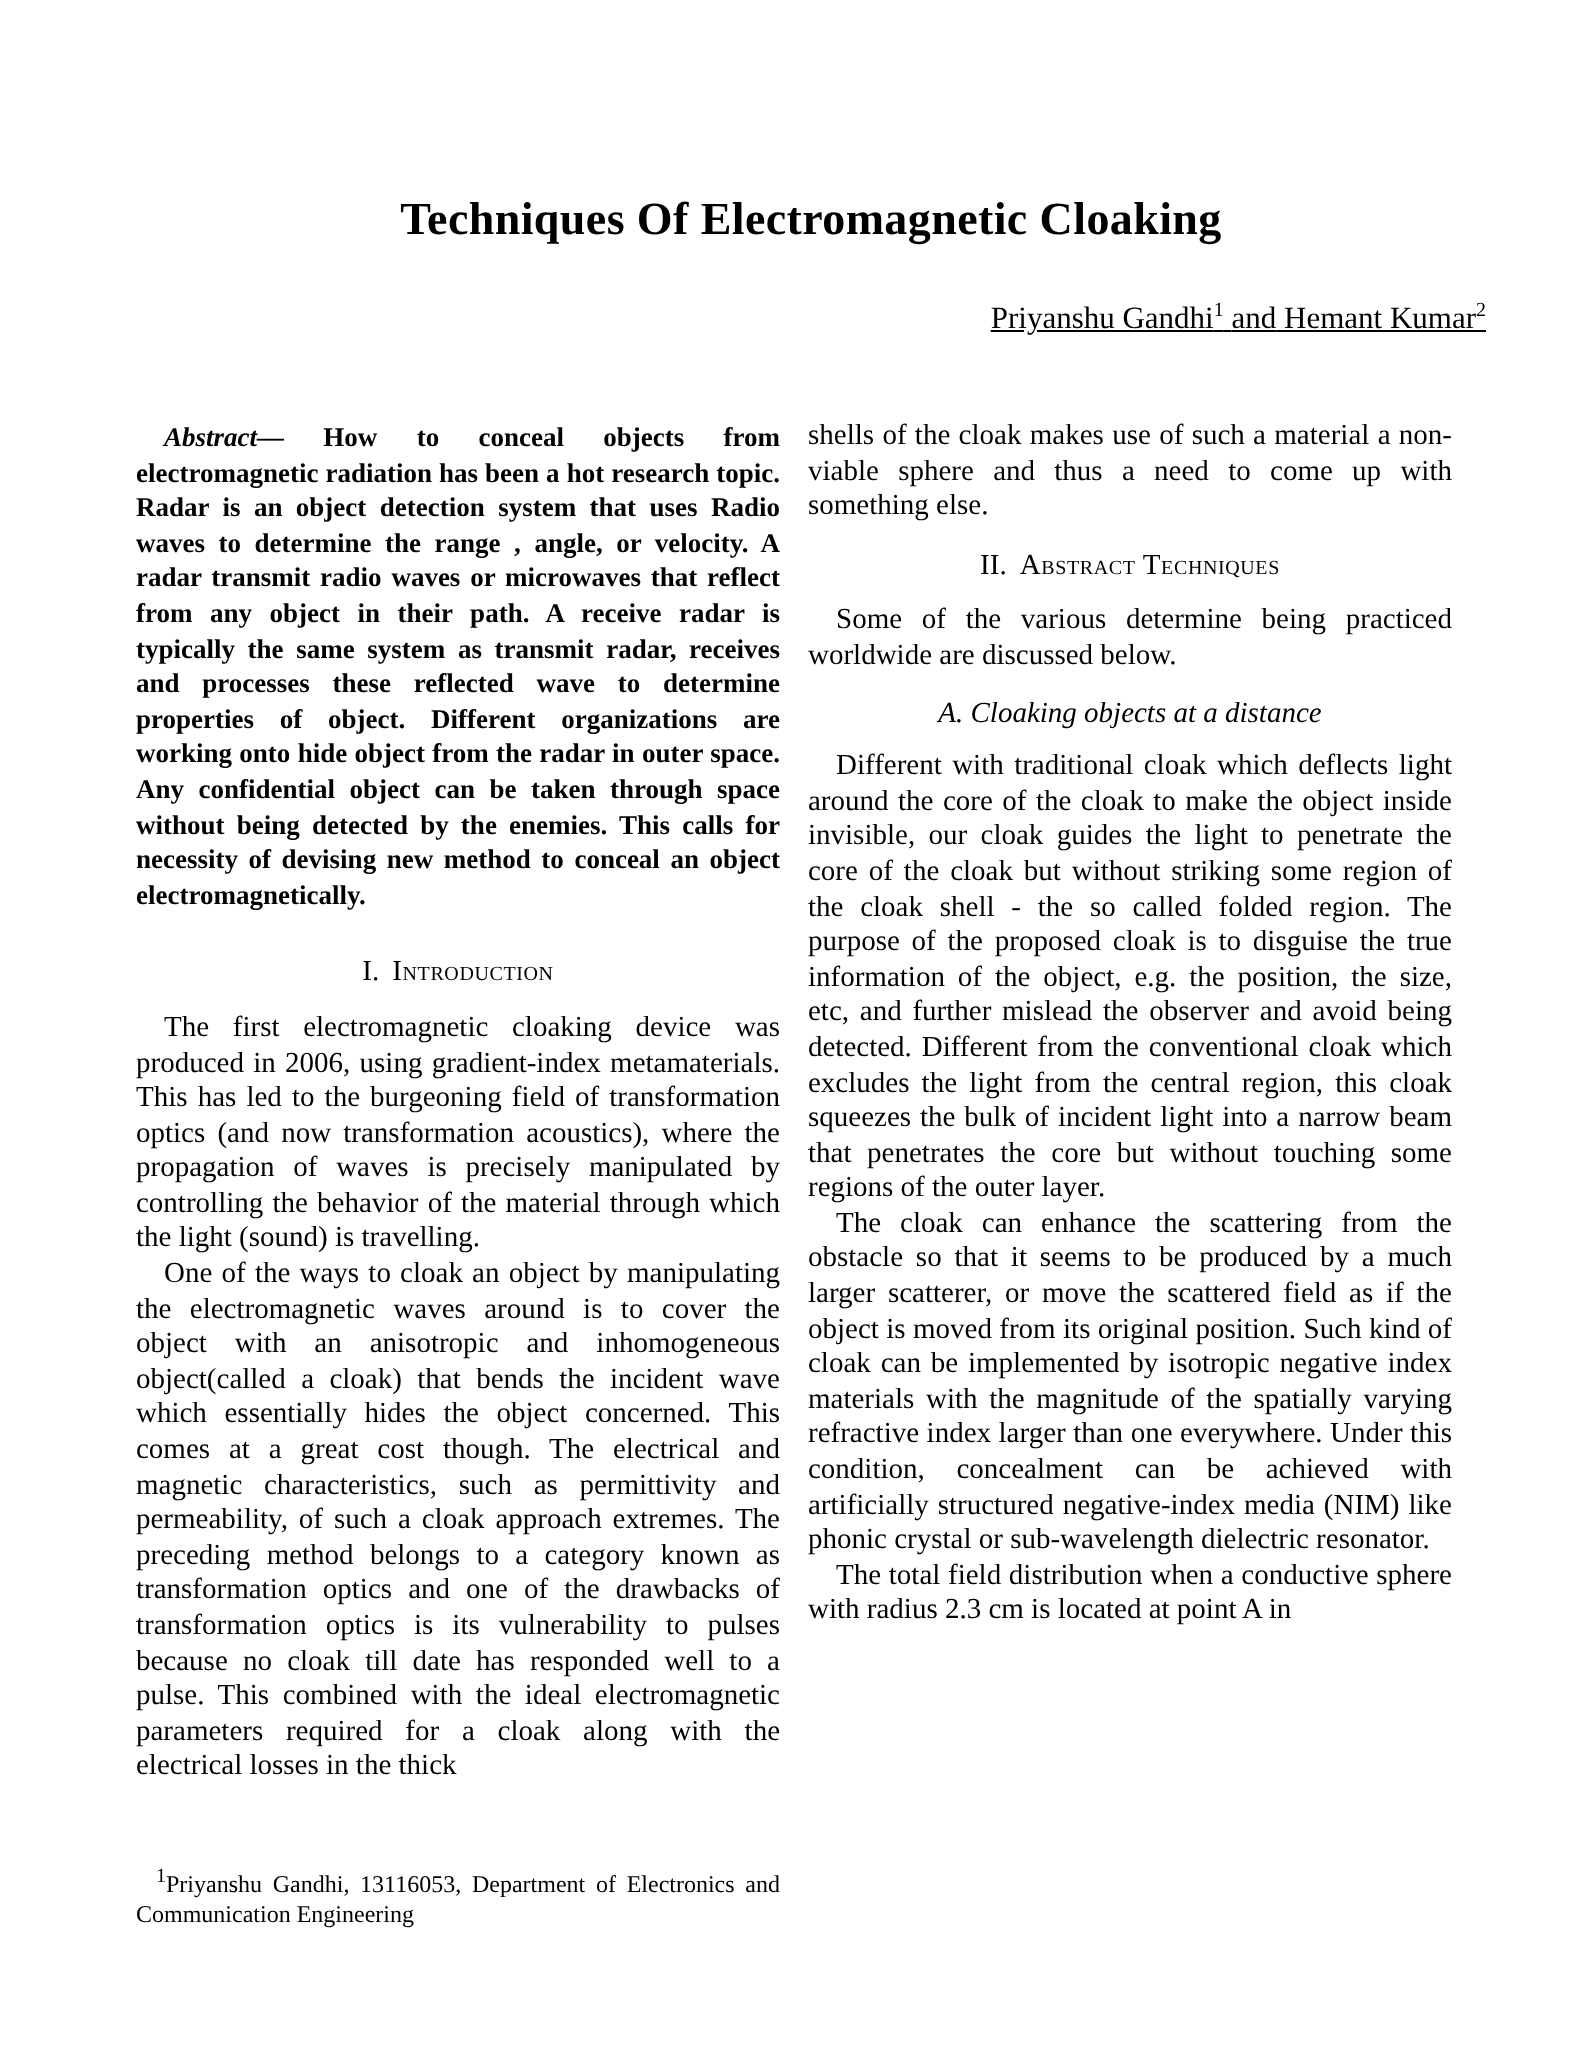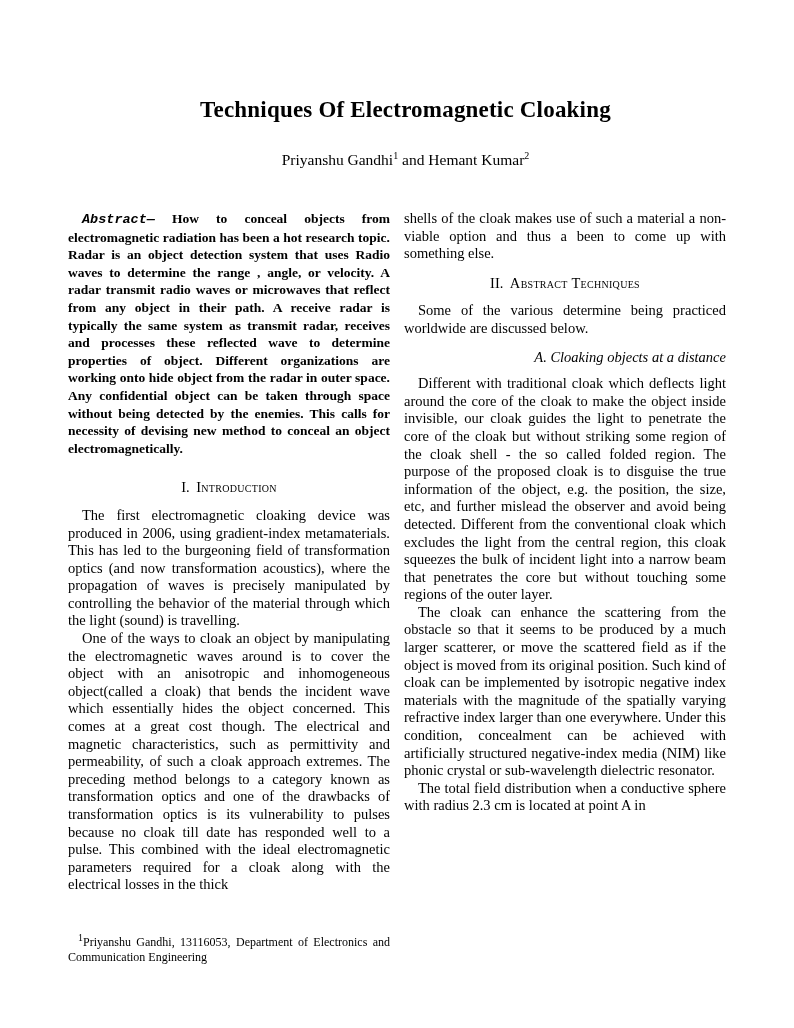--- a/index.html
+++ b/index.html
@@ -17,23 +17,24 @@
   .paper-title {
     font-size: 23px;
     font-weight: bold;
     text-align: center;
     line-height: 28px;
     margin-bottom: 26px;
     letter-spacing: 0.2px;
   }
   .authors {
     font-size: 15.5px;
-    text-align: center;
+    text-align: right;
     line-height: 20px;
     margin-bottom: 40px;
+    text-decoration: underline;
   }
   .authors sup, .footnote sup {
     font-size: 10px;
     line-height: 0;
   }
   .columns {
     display: flex;
     gap: 14px;
     height: 756px;
   }
@@ -53,38 +54,38 @@
   }
   .continuation { text-indent: 0; }
   .abstract {
     font-size: 13.5px;
     font-weight: bold;
     line-height: 17.6px;
     text-align: justify;
     text-indent: 14px;
     margin-bottom: 10px;
   }
-  .abstract-label { font-style: italic; font-family: Liberation Mono, monospace; }
+  .abstract-label { font-style: italic; }
   .section-heading {
     font-size: 14.5px;
     font-weight: normal;
     text-align: center;
     line-height: 17.6px;
     margin: 12px 0 10px 0;
   }
   .section-heading .sc {
     font-variant: small-caps;
     margin-left: 0.45em;
     letter-spacing: 0.3px;
   }
   .subsection-heading {
     font-size: 14.5px;
     font-weight: normal;
     font-style: italic;
-    text-align: right;
+    text-align: center;
     line-height: 17.6px;
     margin: 11px 0 9px 0;
   }
   .footnotes {
     margin-top: auto;
     padding-top: 6px;
     font-size: 12px;
     line-height: 15.6px;
     text-align: justify;
     font-family: Liberation Serif, serif;
@@ -122,21 +123,21 @@
       <p class="body-text">One of the ways to cloak an object by manipulating the electromagnetic waves around is to cover the object with an anisotropic and inhomogeneous object(called a cloak) that bends the incident wave which essentially hides the object concerned. This comes at a great cost though. The electrical and magnetic characteristics, such as permittivity and permeability, of such a cloak approach extremes. The preceding method belongs to a category known as transformation optics and one of the drawbacks of transformation optics is its vulnerability to pulses because no cloak till date has responded well to a pulse. This combined with the ideal electromagnetic parameters required for a cloak along with the electrical losses in the thick</p>
 
       <div class="footnotes">
         <p class="footnote"><sup>1</sup><span>Priyanshu Gandhi, 13116053, Department of Electronics and Communication Engineering</span></p>
       </div>
 
     </div>
 
     <div class="col col-right">
 
-      <p class="continuation body-text">shells of the cloak makes use of such a material a non-viable option and thus a been to come up with something else.</p>
+      <p class="continuation body-text">shells of the cloak makes use of such a material a non-viable sphere and thus a need to come up with something else.</p>
 
       <h2 class="section-heading">
         <span>II.</span><span class="sc">Abstract Techniques</span>
       </h2>
 
       <p class="body-text">Some of the various determine being practiced worldwide are discussed below.</p>
 
       <h3 class="subsection-heading">A. Cloaking objects at a distance</h3>
 
       <p class="body-text">Different with traditional cloak which deflects light around the core of the cloak to make the object inside invisible, our cloak guides the light to penetrate the core of the cloak but without striking some region of the cloak shell - the so called folded region. The purpose of the proposed cloak is to disguise the true information of the object, e.g. the position, the size, etc, and further mislead the observer and avoid being detected. Different from the conventional cloak which excludes the light from the central region, this cloak squeezes the bulk of incident light into a narrow beam that penetrates the core but without touching some regions of the outer layer.</p>

